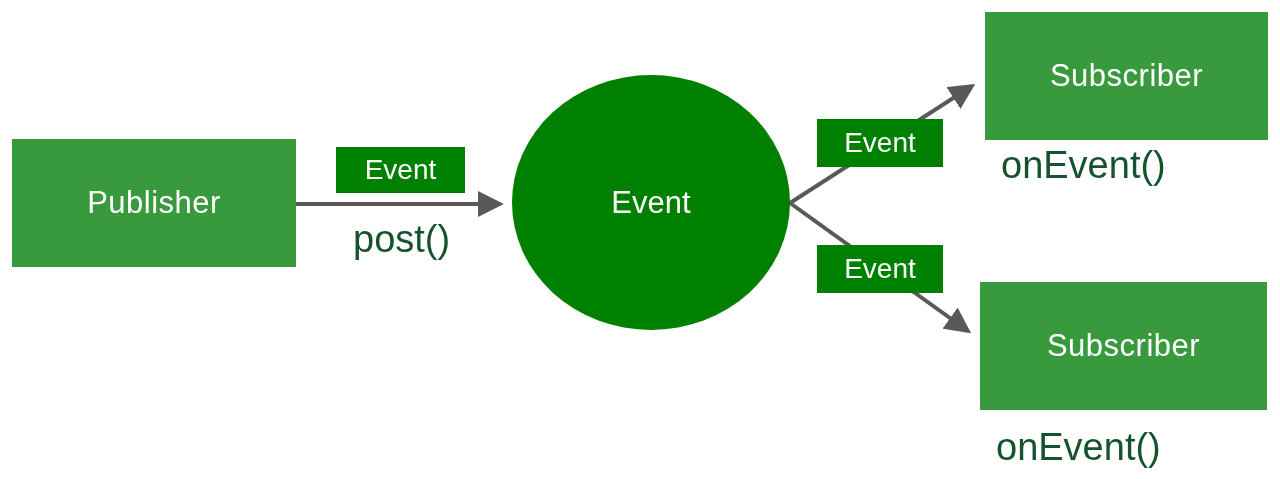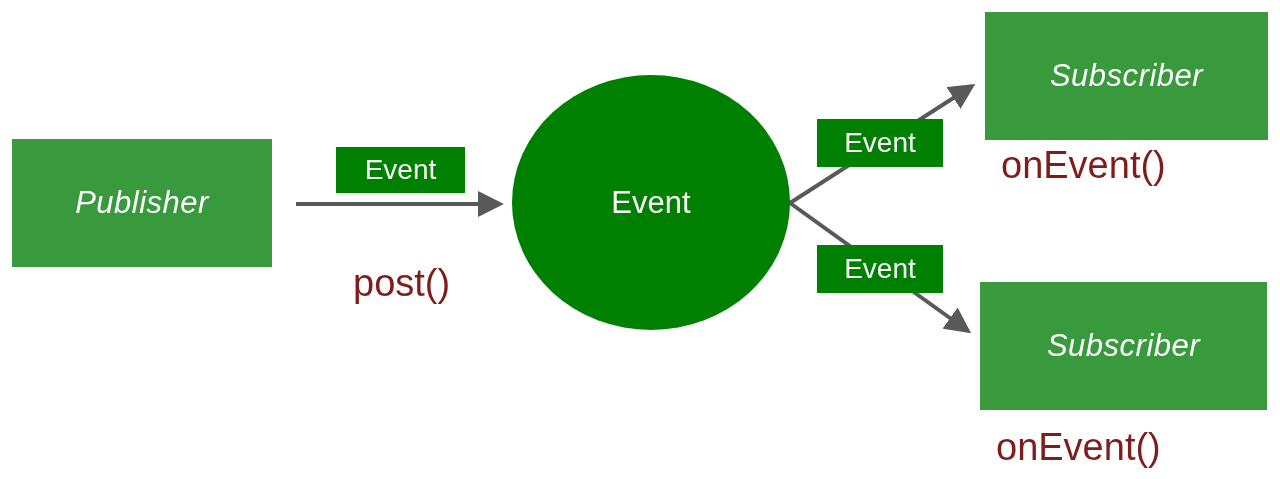--- a/index.html
+++ b/index.html
@@ -19,21 +19,20 @@
   
   .node-box {
     background: #389a3c;
     color: #ffffff;
     display: flex;
     align-items: center;
     justify-content: center;
     font-size: 31px;
     font-weight: 300;
     letter-spacing: 0.5px;
-    font-style: italic;
   }
   
   .edge-label {
     background: #008000;
     color: #ffffff;
     display: flex;
     align-items: center;
     justify-content: center;
     font-size: 28px;
     font-weight: 300;
@@ -48,21 +47,21 @@
     flex-direction: column;
     align-items: center;
     justify-content: center;
     font-size: 31px;
     font-weight: 300;
     line-height: 1.72;
     z-index: 2;
   }
   
   .method-label {
-    color: #7f1d1d;
+    color: #14532d;
     font-size: 38px;
     font-weight: 300;
     white-space: nowrap;
     z-index: 3;
   }
   svg.wires {
     position: absolute;
     left: 0;
     top: 0;
     width: 1280px;
@@ -83,25 +82,25 @@
       </marker>
     </defs>
 
     <line x1="296" y1="204" x2="500" y2="204" stroke="#595959" stroke-width="4" marker-end="url(#arrowhead)"></line>
 
     <line x1="790" y1="203" x2="972" y2="86" stroke="#595959" stroke-width="4" marker-end="url(#arrowhead)"></line>
 
     <line x1="790" y1="203" x2="968" y2="331" stroke="#595959" stroke-width="4" marker-end="url(#arrowhead)"></line>
   </svg>
 
-  <div class="abs node-box node-layer" style="left:12px; top:139px; width:260px; height:128px;">
+  <div class="abs node-box node-layer" style="left:12px; top:139px; width:284px; height:128px;">
     <span>Publisher</span>
   </div>
 
-  <div class="abs method-label" style="left:353px; top:218px;margin-top:44px;">post()</div>
+  <div class="abs method-label" style="left:353px; top:218px;">post()</div>
 
   <div class="abs edge-label" style="left:336px; top:147px; width:129px; height:46px;">Event</div>
 
   <div class="abs bus-circle" style="left:512px; top:75px; width:278px; height:255px;">
     <span>Event</span>
   </div>
 
   <div class="abs edge-label" style="left:817px; top:119px; width:126px; height:48px;">Event</div>
 
   <div class="abs edge-label" style="left:817px; top:245px; width:126px; height:48px;">Event</div>

